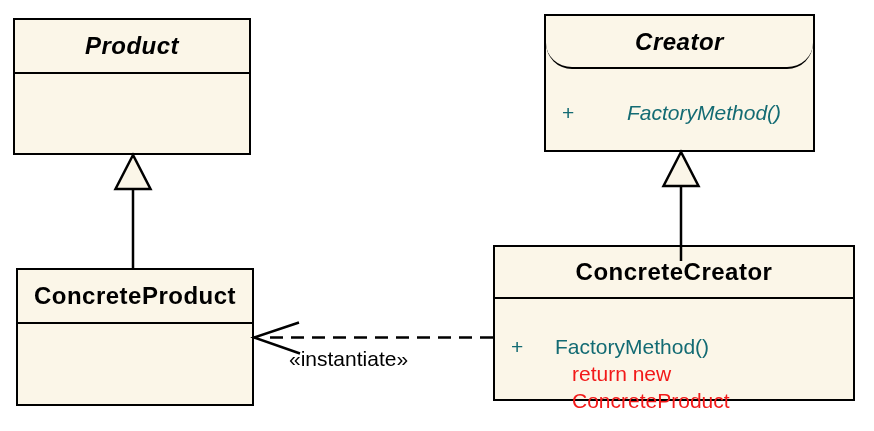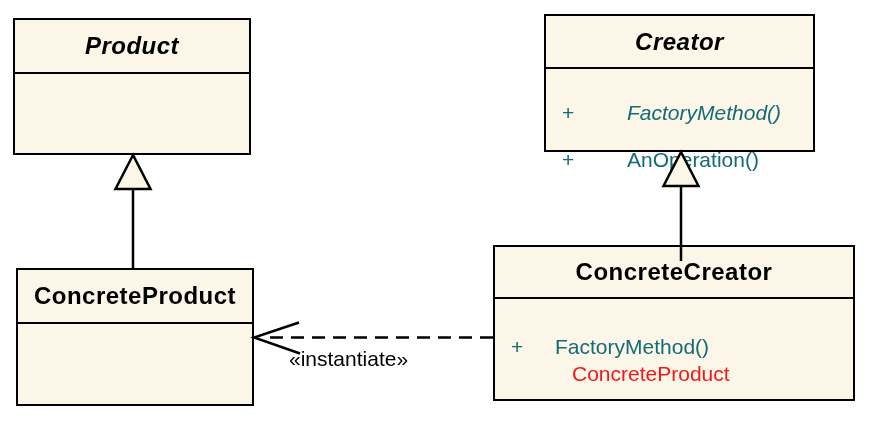--- a/index.html
+++ b/index.html
@@ -79,42 +79,40 @@
 <body>
 
 <div class="canvas">
 
   <div class="uml-class abstract product-box" style="left:13px; top:18px; width:238px; height:137px;">
     <div class="uml-title" style="height:54px;">Product</div>
     <div class="uml-body"></div>
   </div>
 
   <div class="uml-class abstract creator-box" style="left:544px; top:14px; width:271px; height:138px;">
-    <div class="uml-title" style="height:53px;">Creator</div>
+    <div class="uml-title" style="height:53px;border-radius:26px;">Creator</div>
     <div class="uml-body">
       <div class="method-row abstract-method">
         <span class="vis">+</span><span class="mname">FactoryMethod()</span>
-      </div>
-      <div class="method-row">
-        <span class="vis">+</span><span class="mname">AnOperation()</span>
       </div>
     </div>
   </div>
 
   <div class="uml-class concrete-product-box" style="left:16px; top:268px; width:238px; height:138px;">
     <div class="uml-title" style="height:54px;">ConcreteProduct</div>
     <div class="uml-body"></div>
   </div>
 
   <div class="uml-class concrete-creator-box" style="left:493px; top:245px; width:362px; height:156px;">
     <div class="uml-title" style="height:52px;">ConcreteCreator</div>
     <div class="uml-body">
       <div class="method-row">
         <span class="vis">+</span><span class="mname">FactoryMethod()</span>
       </div>
+      <div class="note-line">return new</div>
       <div class="note-line">ConcreteProduct</div>
     </div>
   </div>
 
   <svg class="arrow-layer" viewBox="0 0 874 431" xmlns="http://www.w3.org/2000/svg">
 
     <g>
       <line x1="133" y1="268" x2="133" y2="188" stroke="#000000" stroke-width="2.5"></line>
       <polygon points="133,155 115.5,189 150.5,189" fill="var(--box-fill, #FBF6E8)" stroke="#000000" stroke-width="2.5"></polygon>
     </g>

